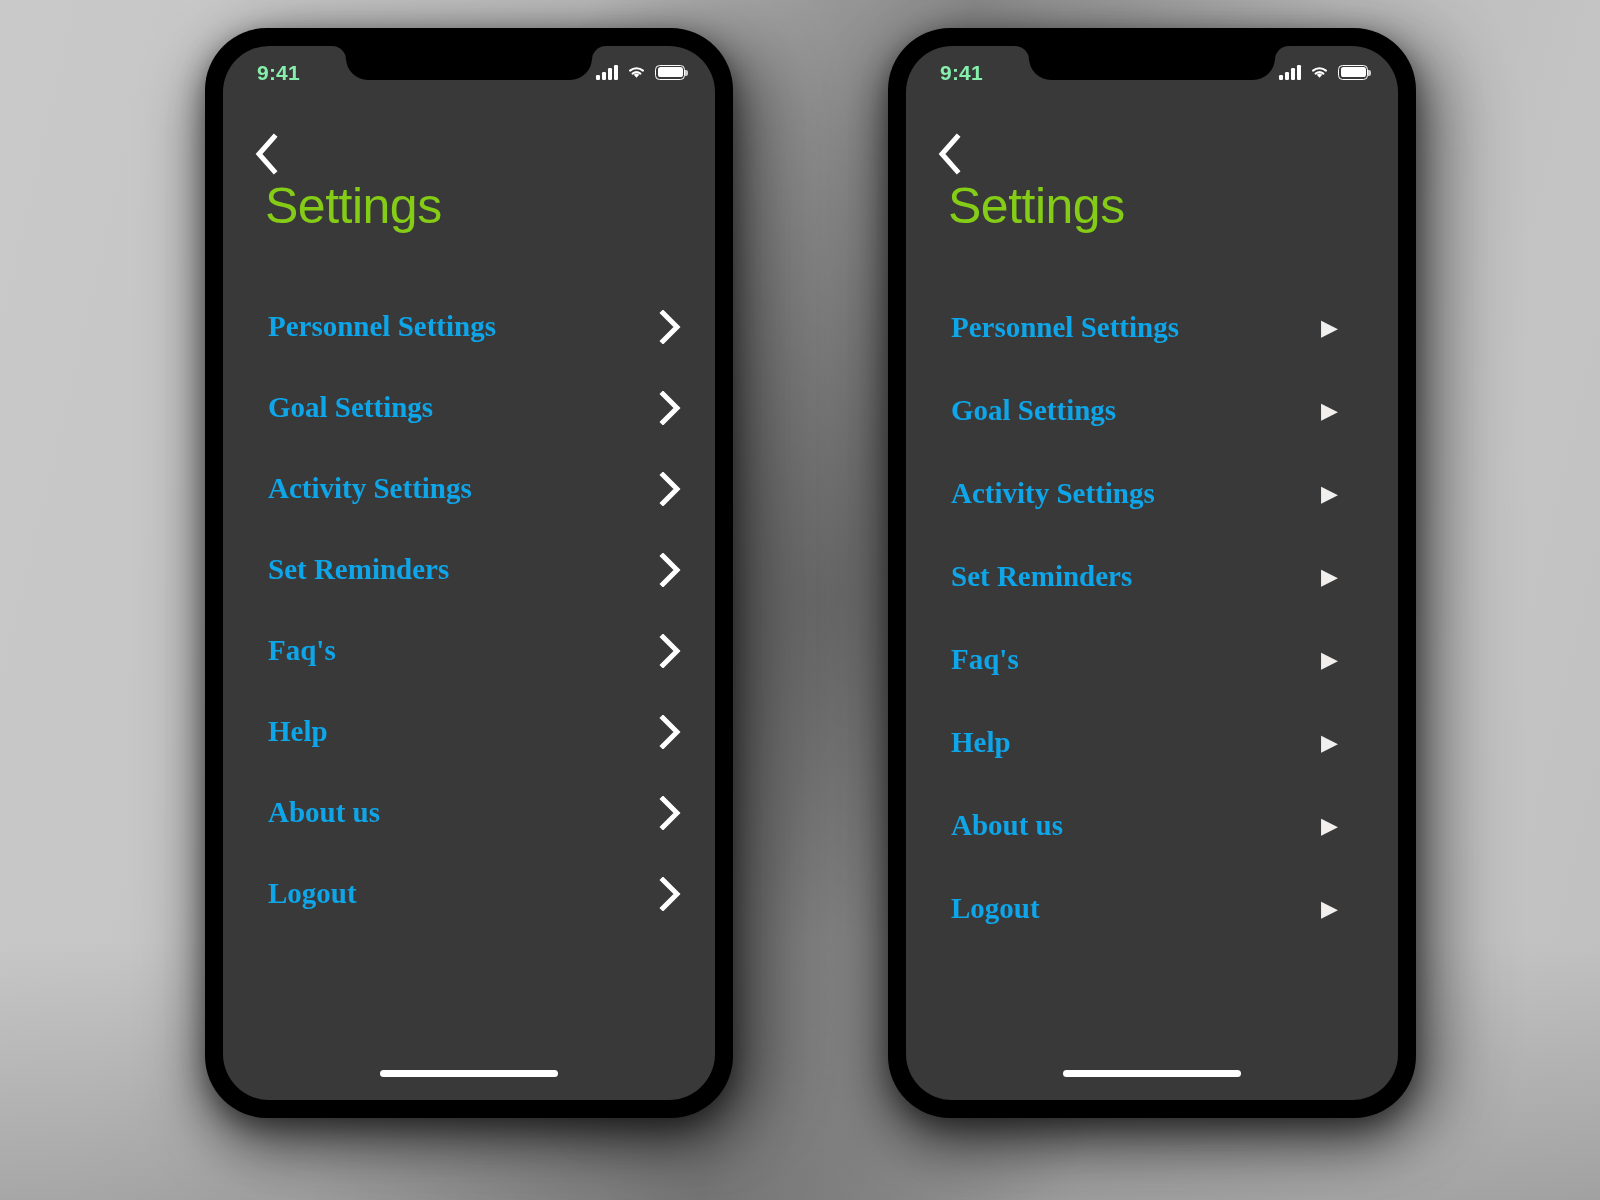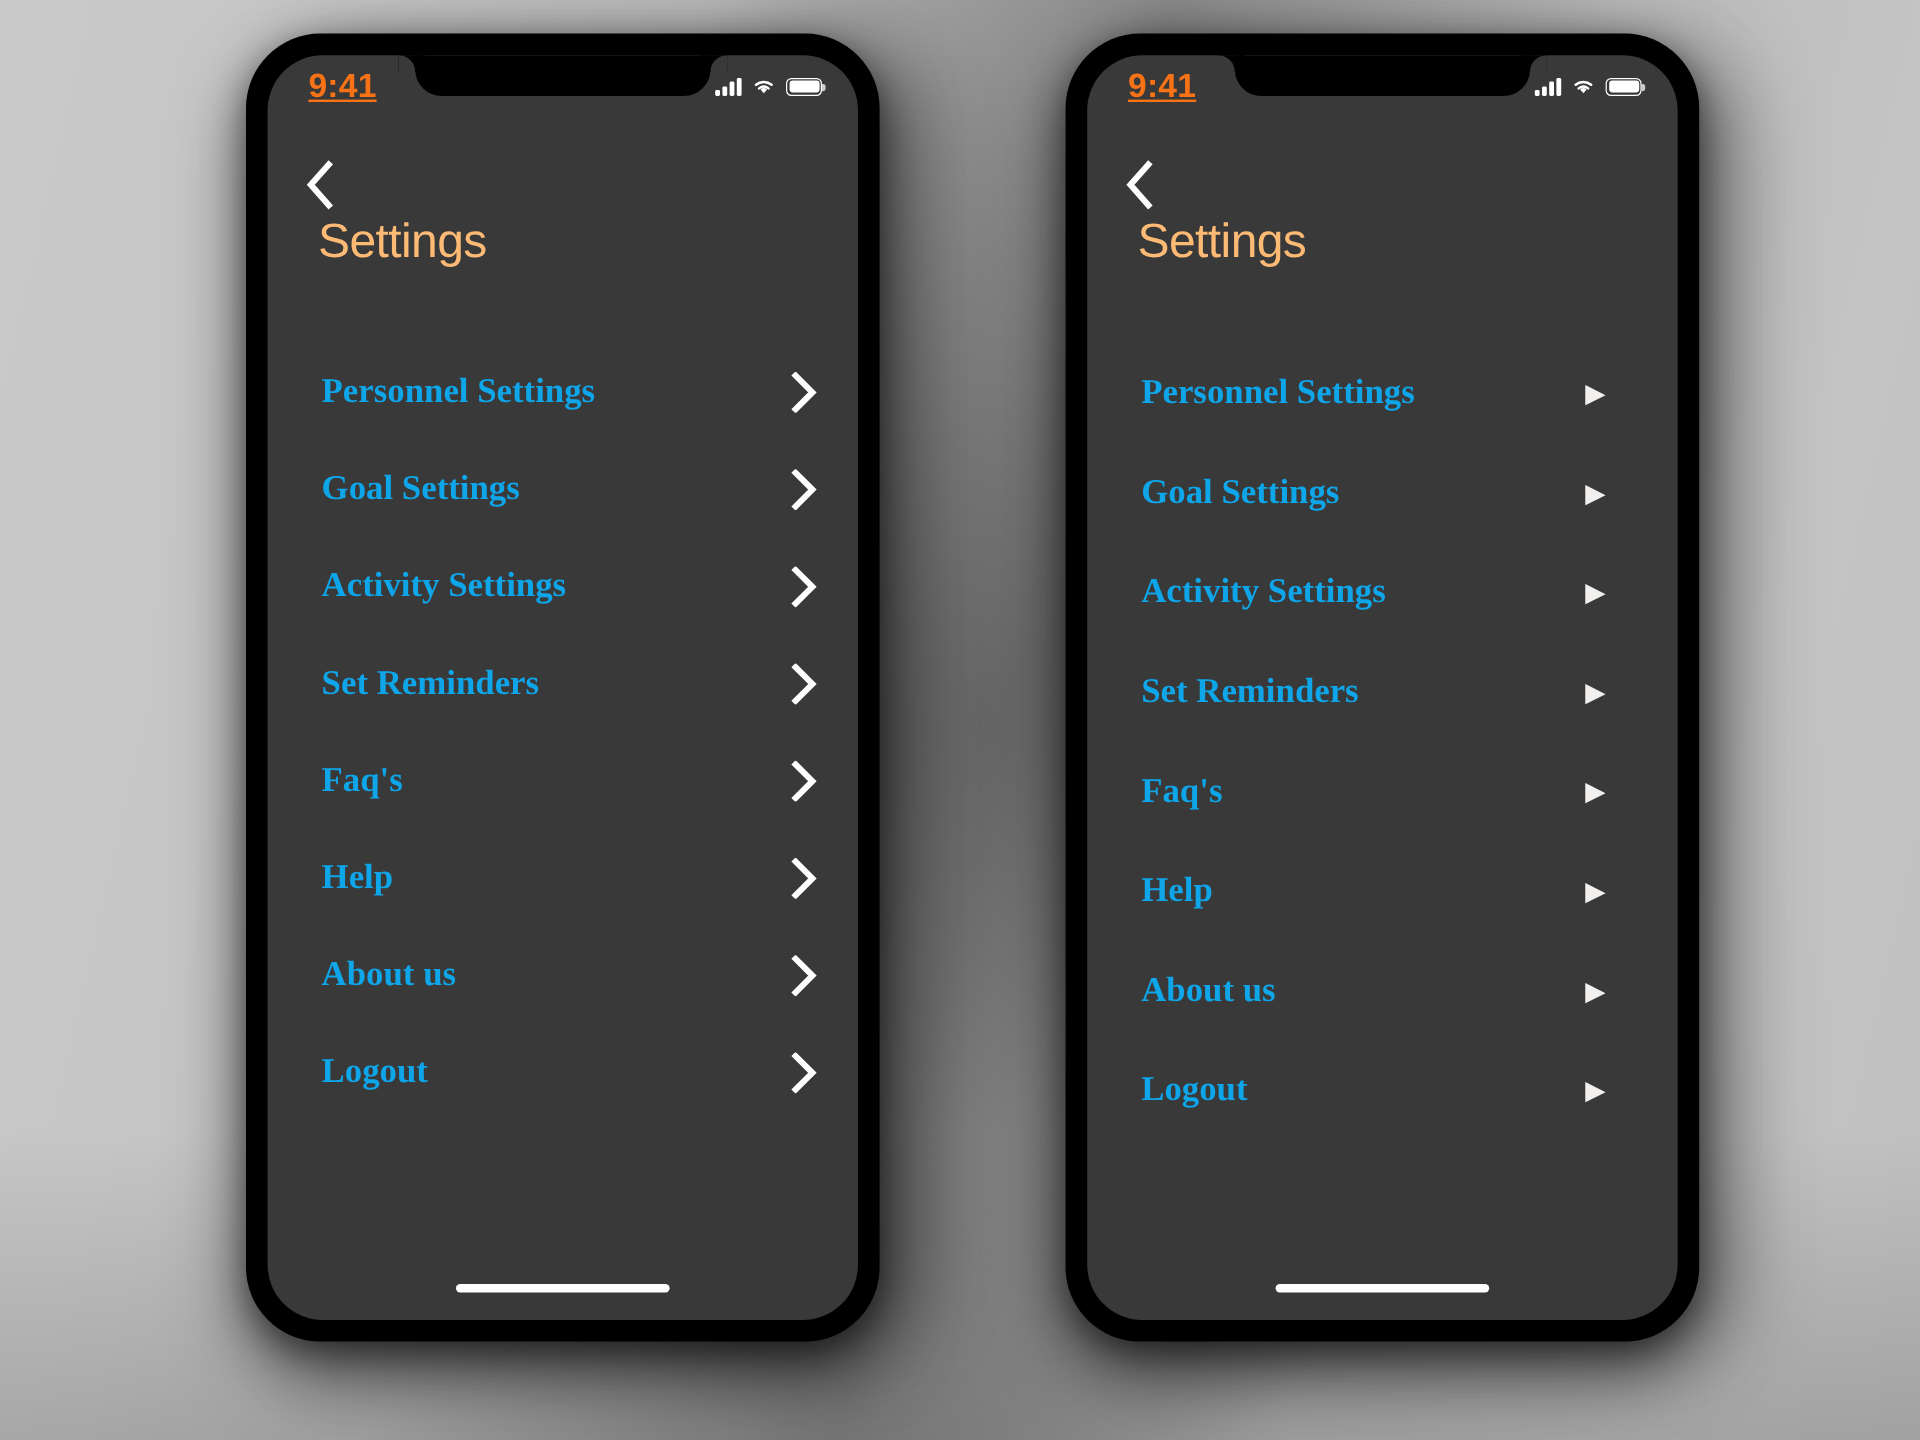--- a/index.html
+++ b/index.html
@@ -107,28 +107,27 @@
     right: 0;
     height: 48px;
     display: flex;
     align-items: center;
     justify-content: space-between;
     padding: 0 30px 0 34px;
     box-sizing: border-box;
     z-index: 6;
   }
   .status-time {
-    color: #f97316;
+    color: #86efac;
     font-family: "Liberation Sans", sans-serif;
-    font-size: 28px;
+    font-size: 21px;
     font-weight: bold;
     letter-spacing: 0.2px;
     line-height: 1;
     margin-top: 4px;
-    text-decoration: underline;
   }
   .status-icons {
     display: flex;
     align-items: center;
     gap: 8px;
     margin-top: 4px;
   }
 
   
   .sig { display: flex; align-items: flex-end; gap: 2.5px; height: 15px; }
@@ -175,23 +174,23 @@
     align-items: center;
     justify-content: flex-start;
     z-index: 6;
   }
   .back-btn svg { display: block; }
 
   .page-title {
     position: absolute;
     left: 42px;
     top: 135px;
-    color: #fdba74;
+    color: #84cc16;
     font-family: "Liberation Sans", sans-serif;
-    font-size: 40px;
+    font-size: 50px;
     font-weight: normal;
     letter-spacing: -0.5px;
     line-height: 1;
     z-index: 6;
   }
 
   
   .menu {
     position: absolute;
     left: 0;

